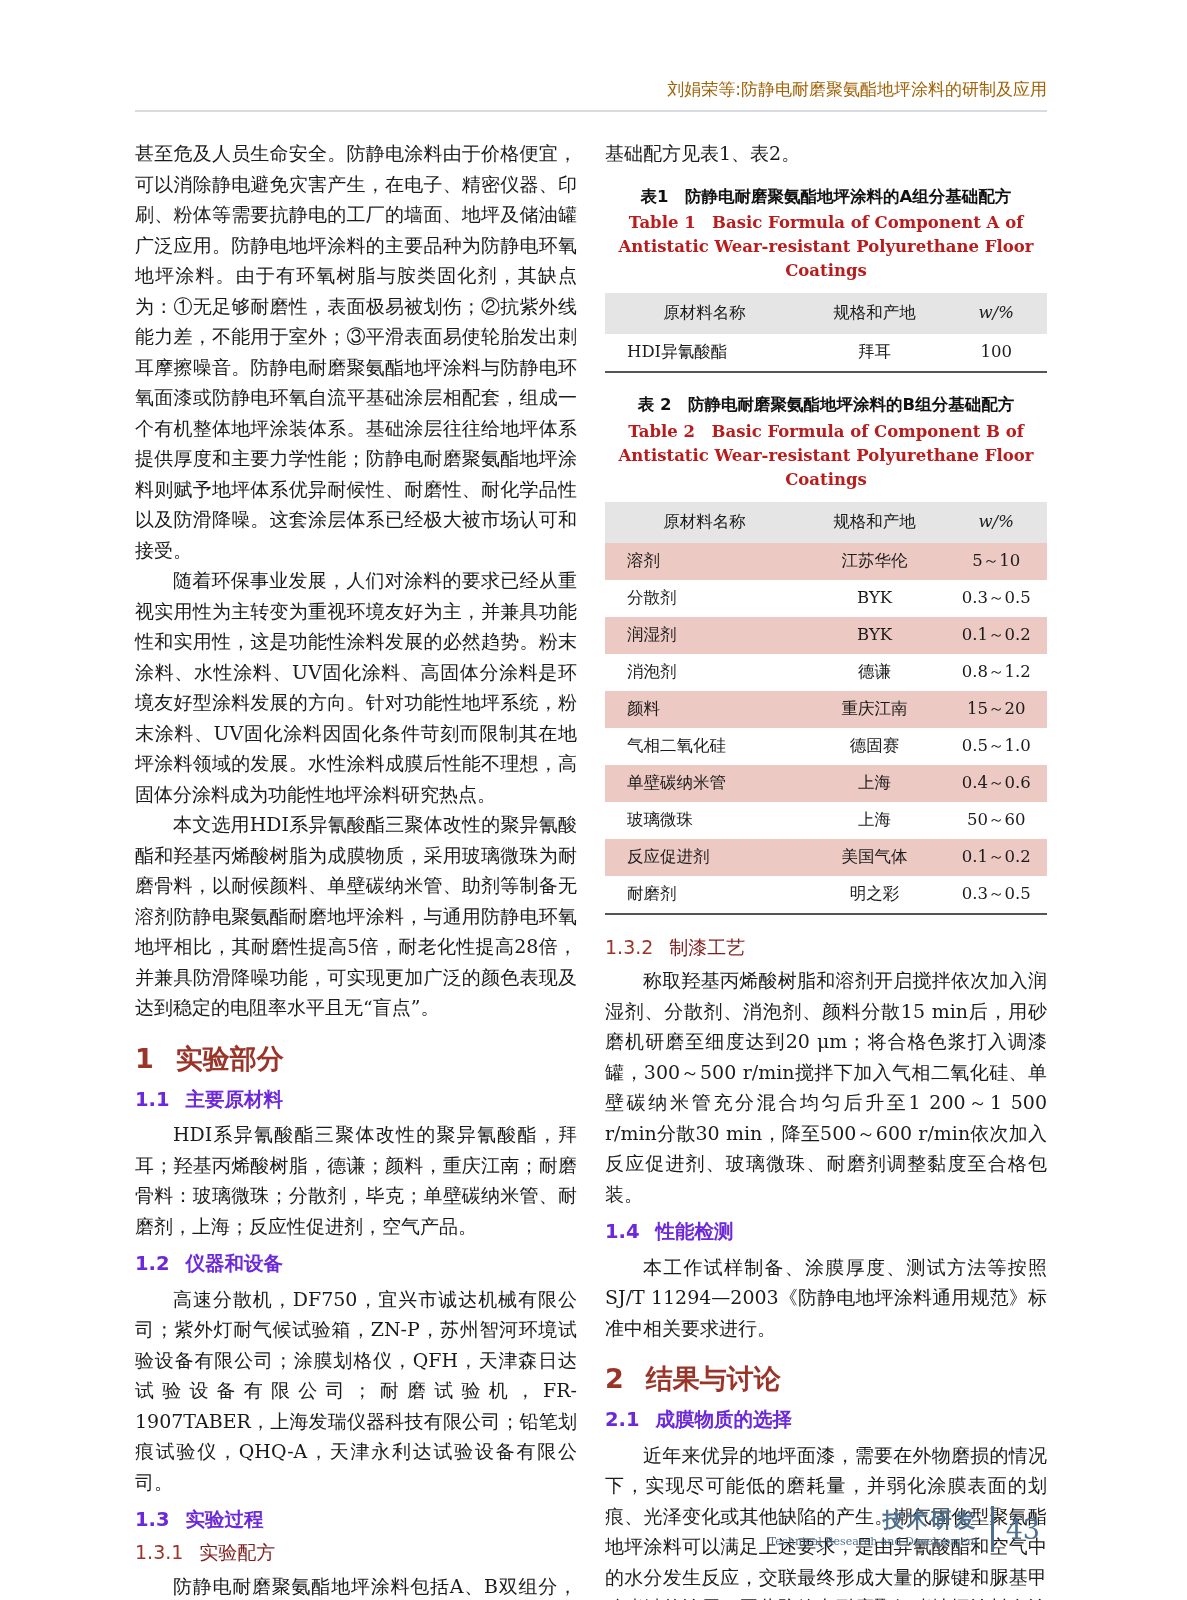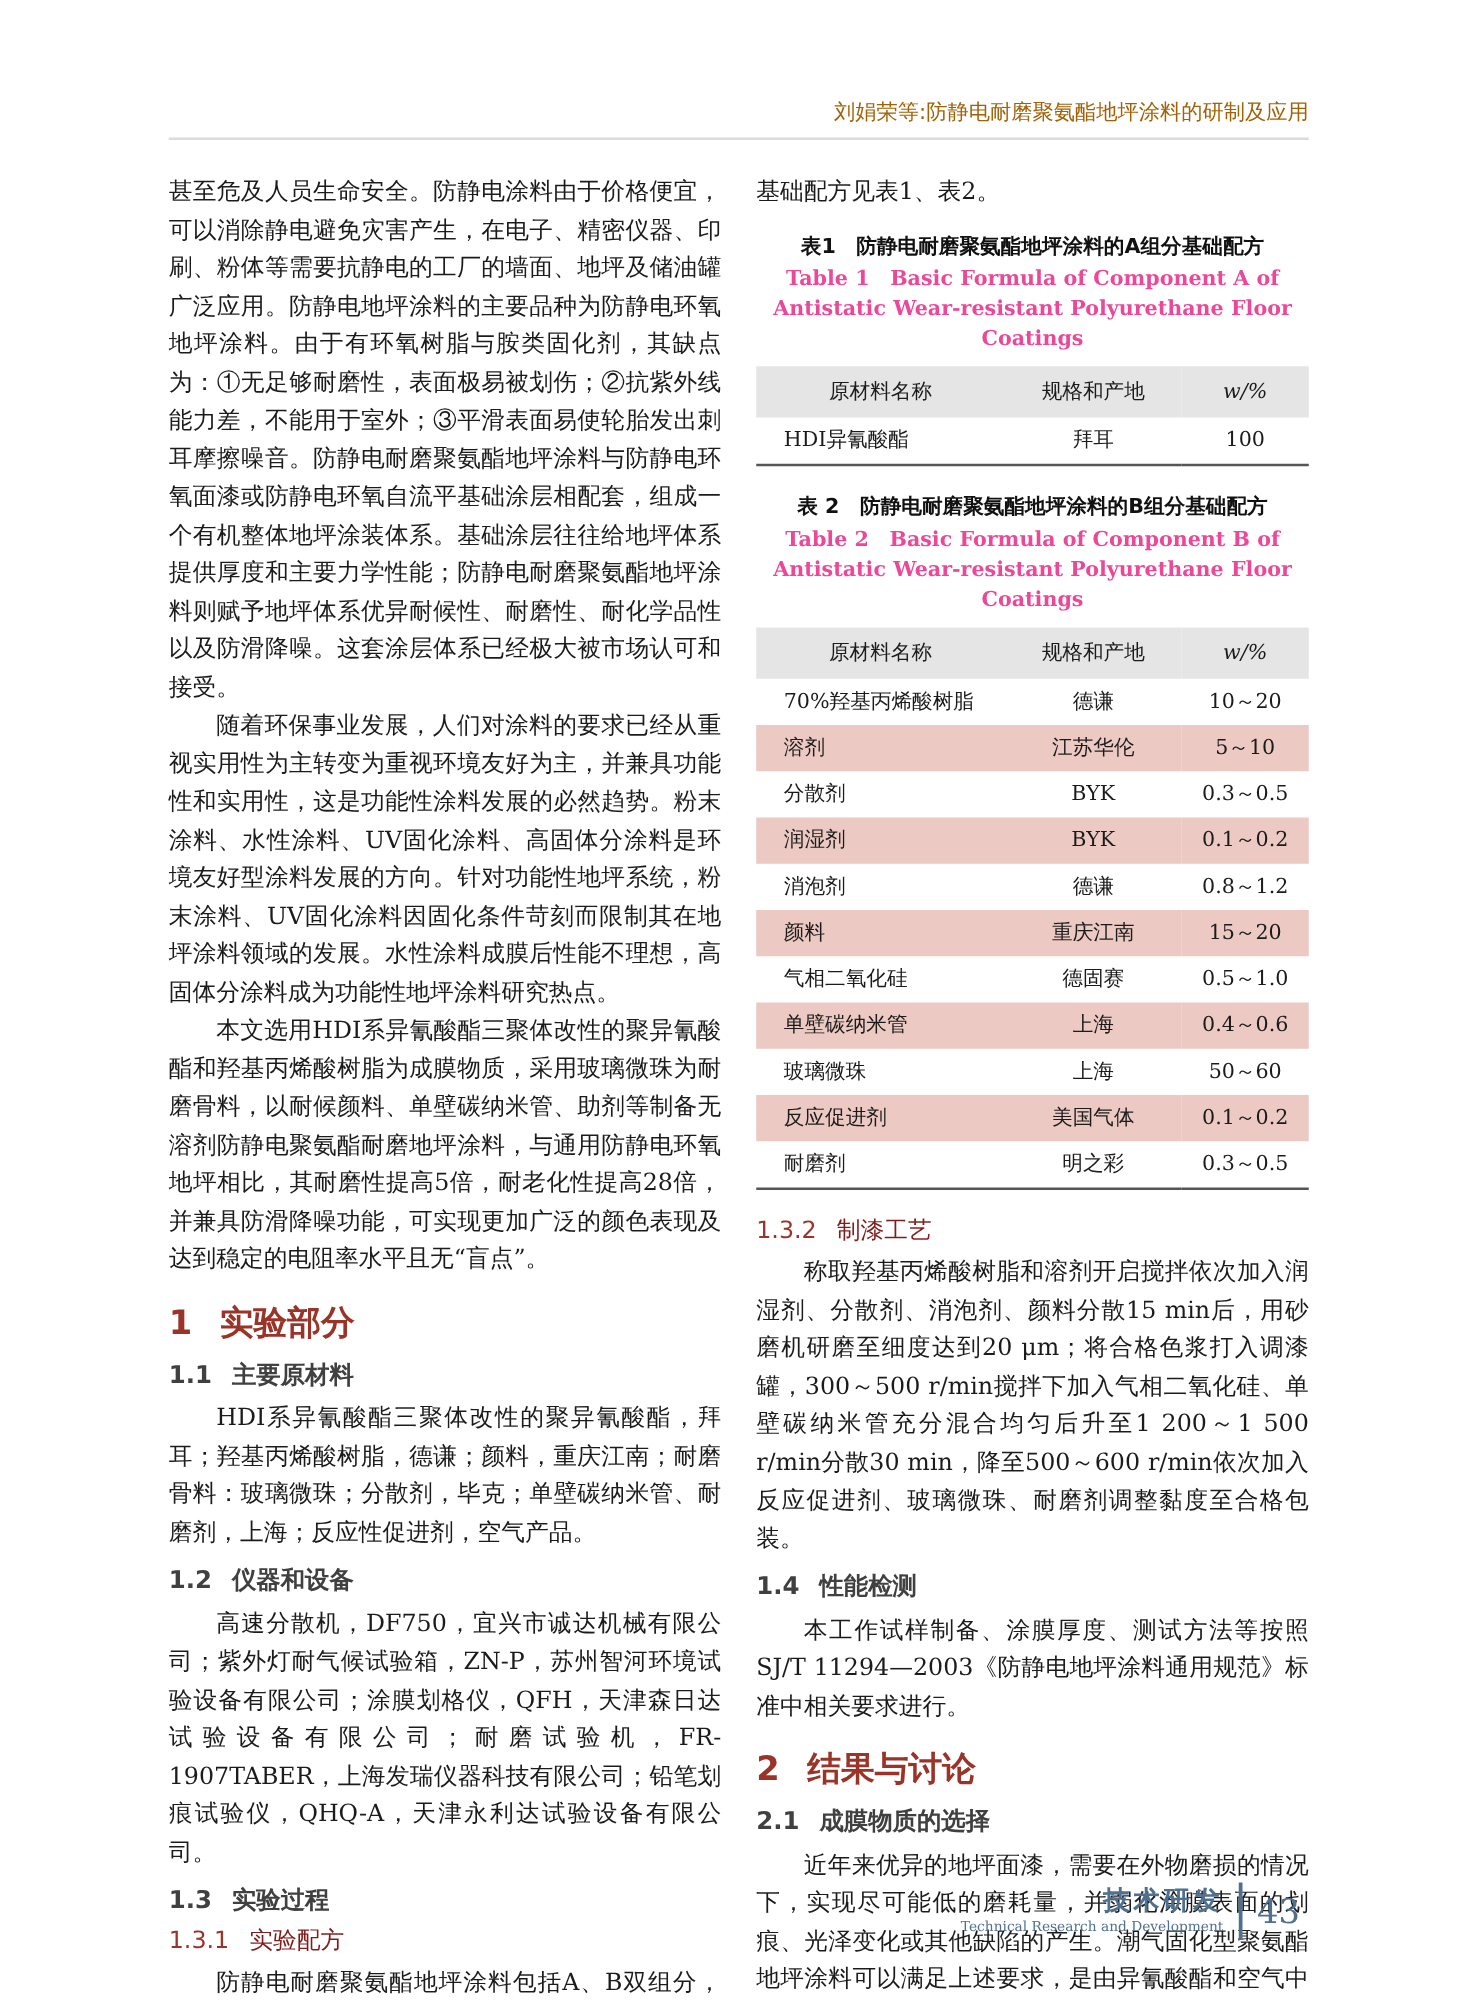--- a/index.html
+++ b/index.html
@@ -21,38 +21,38 @@
 
   .h1 {
     display:flex; align-items:baseline; gap:22px;
     font-family:"DejaVu Sans", sans-serif; font-weight:bold;
     color:#9a3428; font-size:27px; line-height:1.2;
     margin:20px 0 12px 0;
   }
   .h2 {
     display:flex; align-items:baseline; gap:16px;
     font-family:"DejaVu Sans", sans-serif; font-weight:bold;
-    color:#404040; font-size:19.5px; line-height:1.3;
+    color:#6d28d9; font-size:19.5px; line-height:1.3;
     margin:10px 0 7px 0;
   }
   .h3 {
     display:flex; align-items:center; gap:16px;
     font-size:19px; line-height:1.3; margin:8px 0 6px 0;
   }
   .h3 .num { color:#9a3428; font-family:"DejaVu Sans", sans-serif; }
   .h3 .ttl { color:#7f1d1d; }
 
   .tablewrap { margin:16px 0 20px 0; }
   .cap-cn {
     text-align:center; font-family:"DejaVu Sans", sans-serif; font-weight:bold;
     font-size:16.5px; line-height:1.5; color:#111;
   }
   .cap-en {
     text-align:center; font-family:"DejaVu Serif", serif; font-weight:bold;
-    font-size:16.5px; line-height:1.45; color:#ec4899; margin-top:2px;
+    font-size:16.5px; line-height:1.45; color:#b91c1c; margin-top:2px;
   }
   table.data {
     width:100%; border-collapse:collapse; font-size:16.5px; margin-top:10px;
     border-bottom:2px solid #555; line-height:1.25;
   }
   table.data th {
     background:#e5e5e5; font-weight:normal; height:37px; padding:2px 4px;
     text-align:center;
   }
   table.data td { height:33px; padding:2px 4px; text-align:center; }
@@ -157,25 +157,20 @@
                 <col class="c3">
               </colgroup>
             <thead>
               <tr>
                 <th>原材料名称</th>
                 <th>规格和产地</th>
                 <th class="wpct">w/%</th>
               </tr>
             </thead>
             <tbody>
-              <tr>
-                <td>70%羟基丙烯酸树脂</td>
-                <td>德谦</td>
-                <td>10～20</td>
-              </tr>
               <tr class="shaded">
                 <td>溶剂</td>
                 <td>江苏华伦</td>
                 <td>5～10</td>
               </tr>
               <tr>
                 <td>分散剂</td>
                 <td>BYK</td>
                 <td>0.3～0.5</td>
               </tr>

